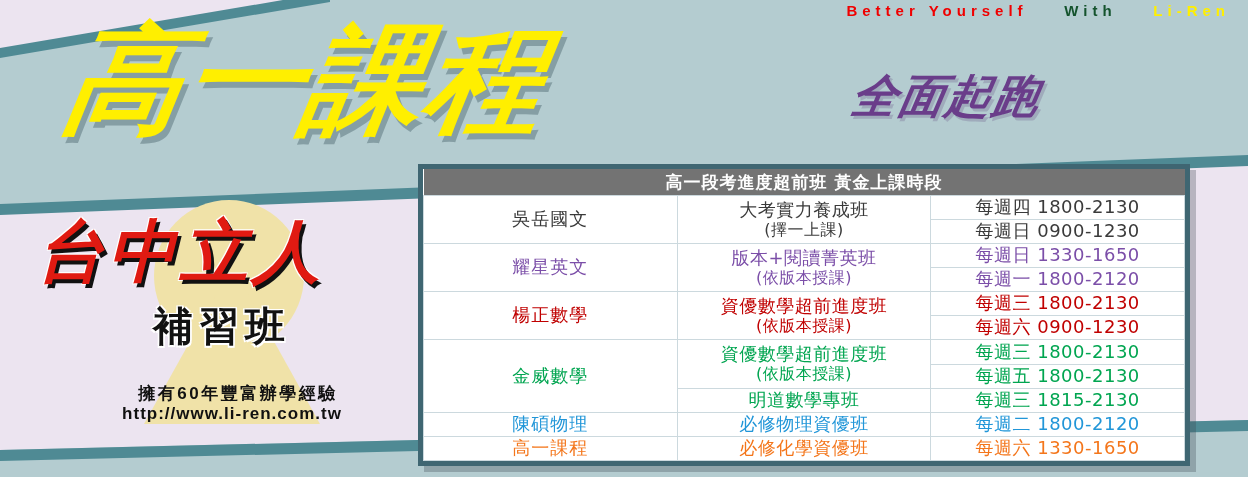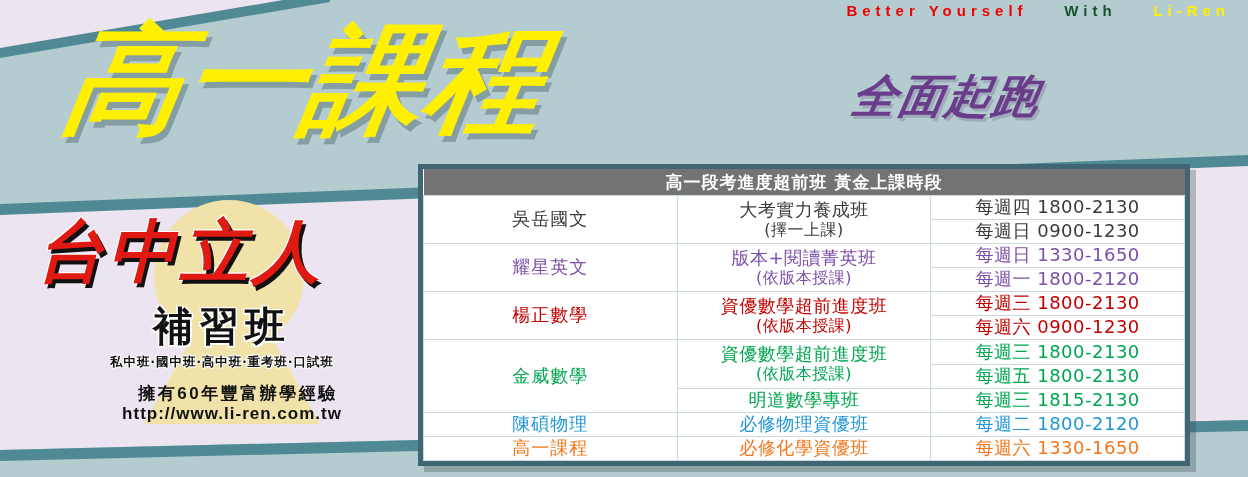--- a/index.html
+++ b/index.html
@@ -151,21 +151,20 @@
   </div>
 
   <div class="headline">高一課程</div>
   <div class="subhead">全面起跑</div>
 
   <div class="logo-wrap">
     <div class="logo-glow"></div>
     <div class="logo-tri"></div>
     <div class="logo-main">台中立人</div>
     <div class="logo-sub">補習班</div>
-    <div class="logo-tags">私中班‧國中班‧高中班‧重考班‧口試班</div>
     <div class="logo-exp">擁有60年豐富辦學經驗</div>
     <div class="logo-url">http://www.li-ren.com.tw</div>
   </div>
 
   <div class="table-shadow"></div>
   <div class="table-card">
     <table class="sched">
       <thead>
         <tr>
           <th class="hdr" colspan="3">高一段考進度超前班  黃金上課時段</th>

